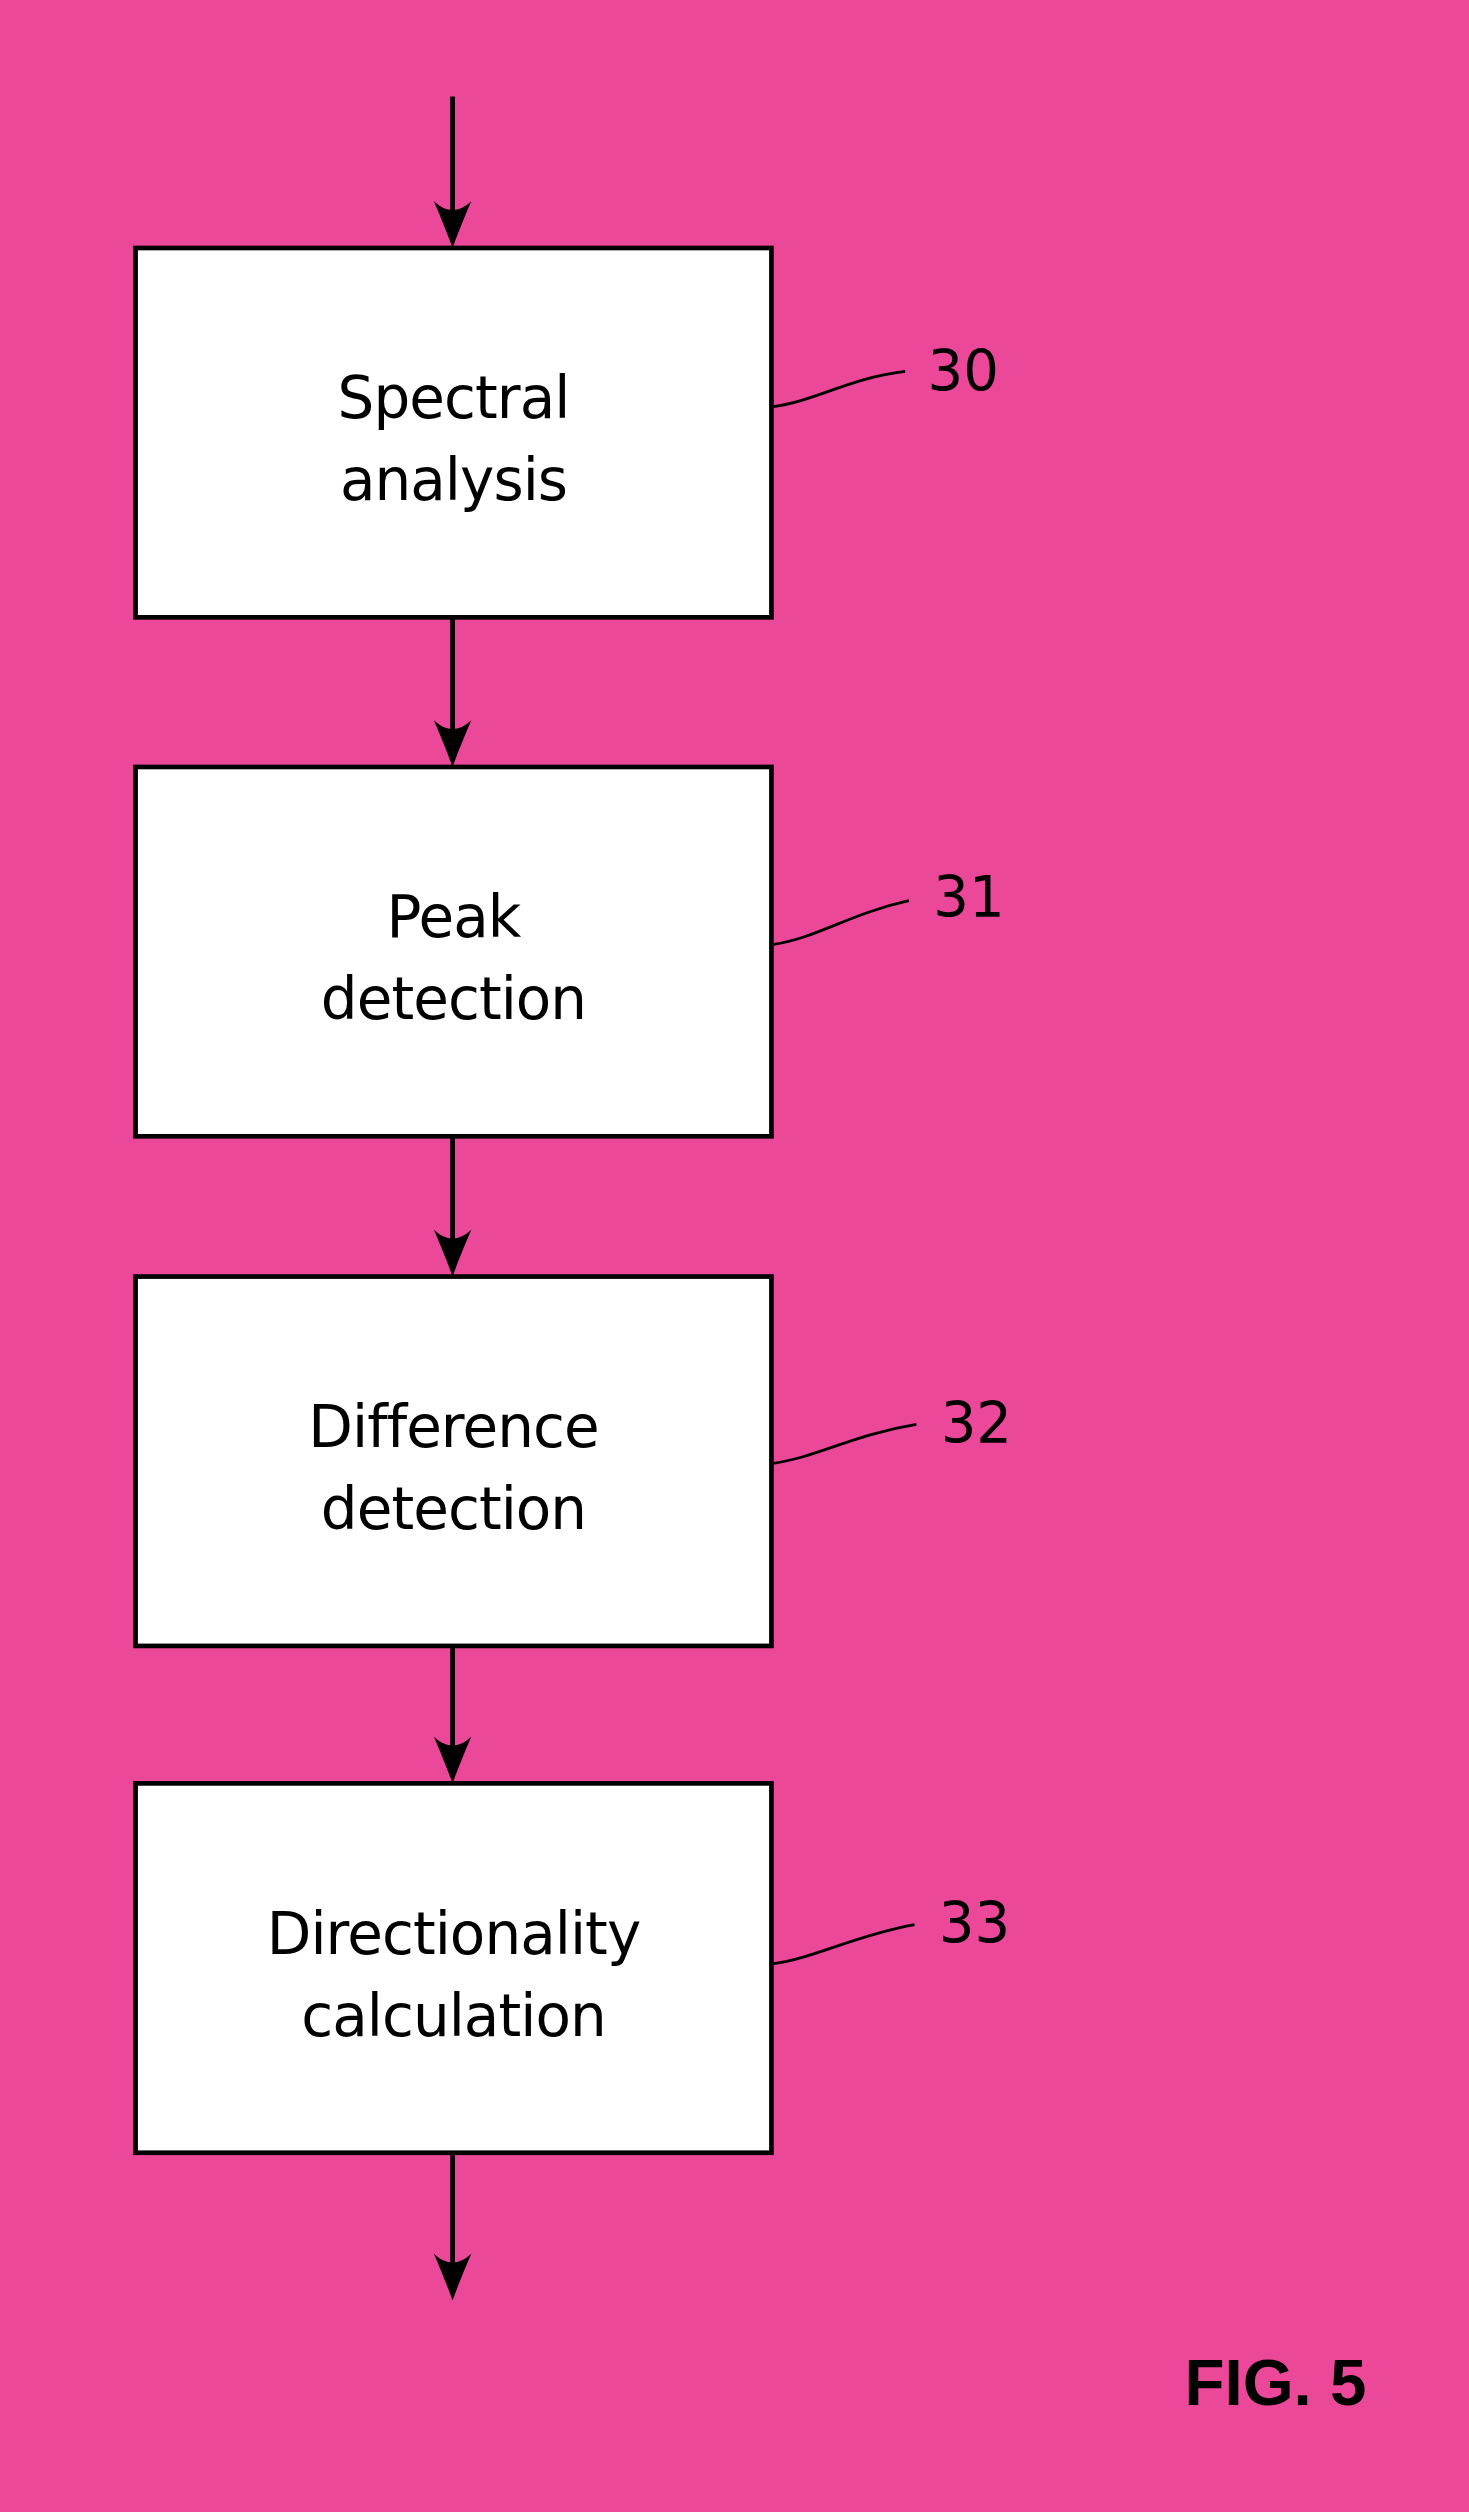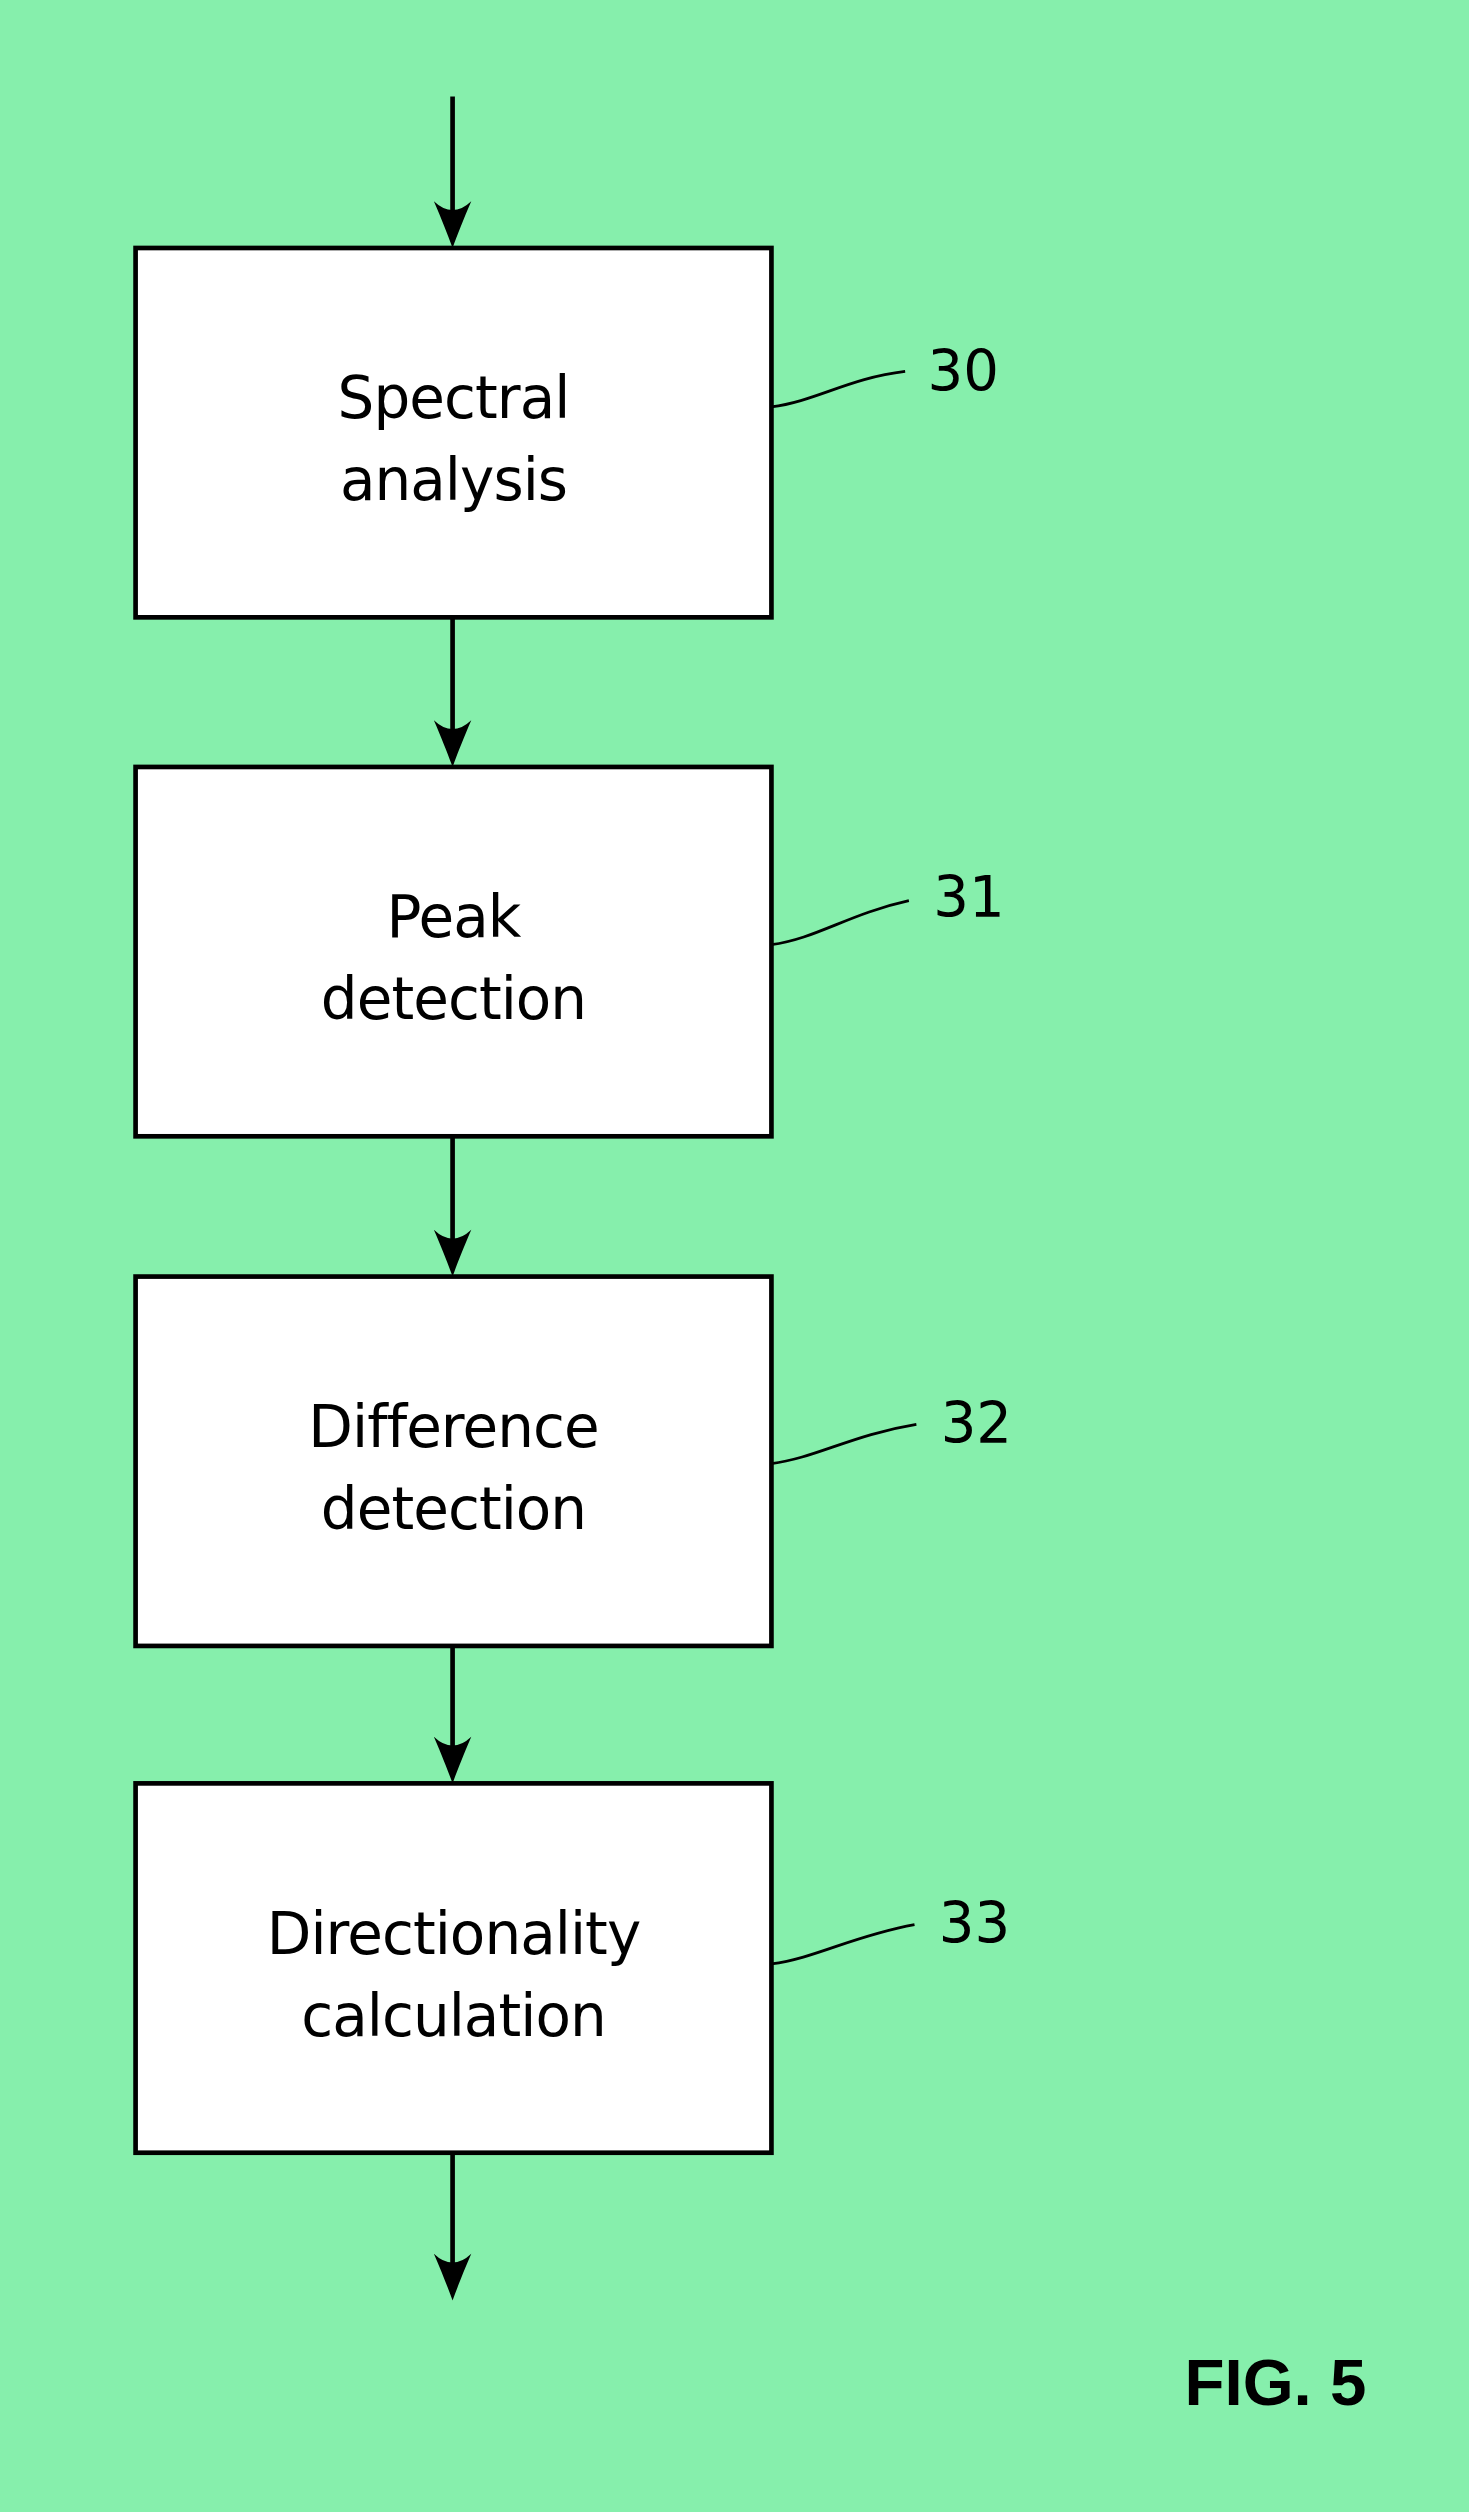--- a/index.html
+++ b/index.html
@@ -4,21 +4,21 @@
 <style>
   html, body {
     margin: 0;
     padding: 0;
     background: #ffffff;
   }
   .page {
     position: relative;
     width: 1469px;
     height: 2512px;
-    background: #86efac;
+    background: #ec4899;
     overflow: hidden;
   }
   svg {
     display: block;
   }
   .box {
     fill: #ffffff;
     stroke: #000000;
     stroke-width: 5;
   }

